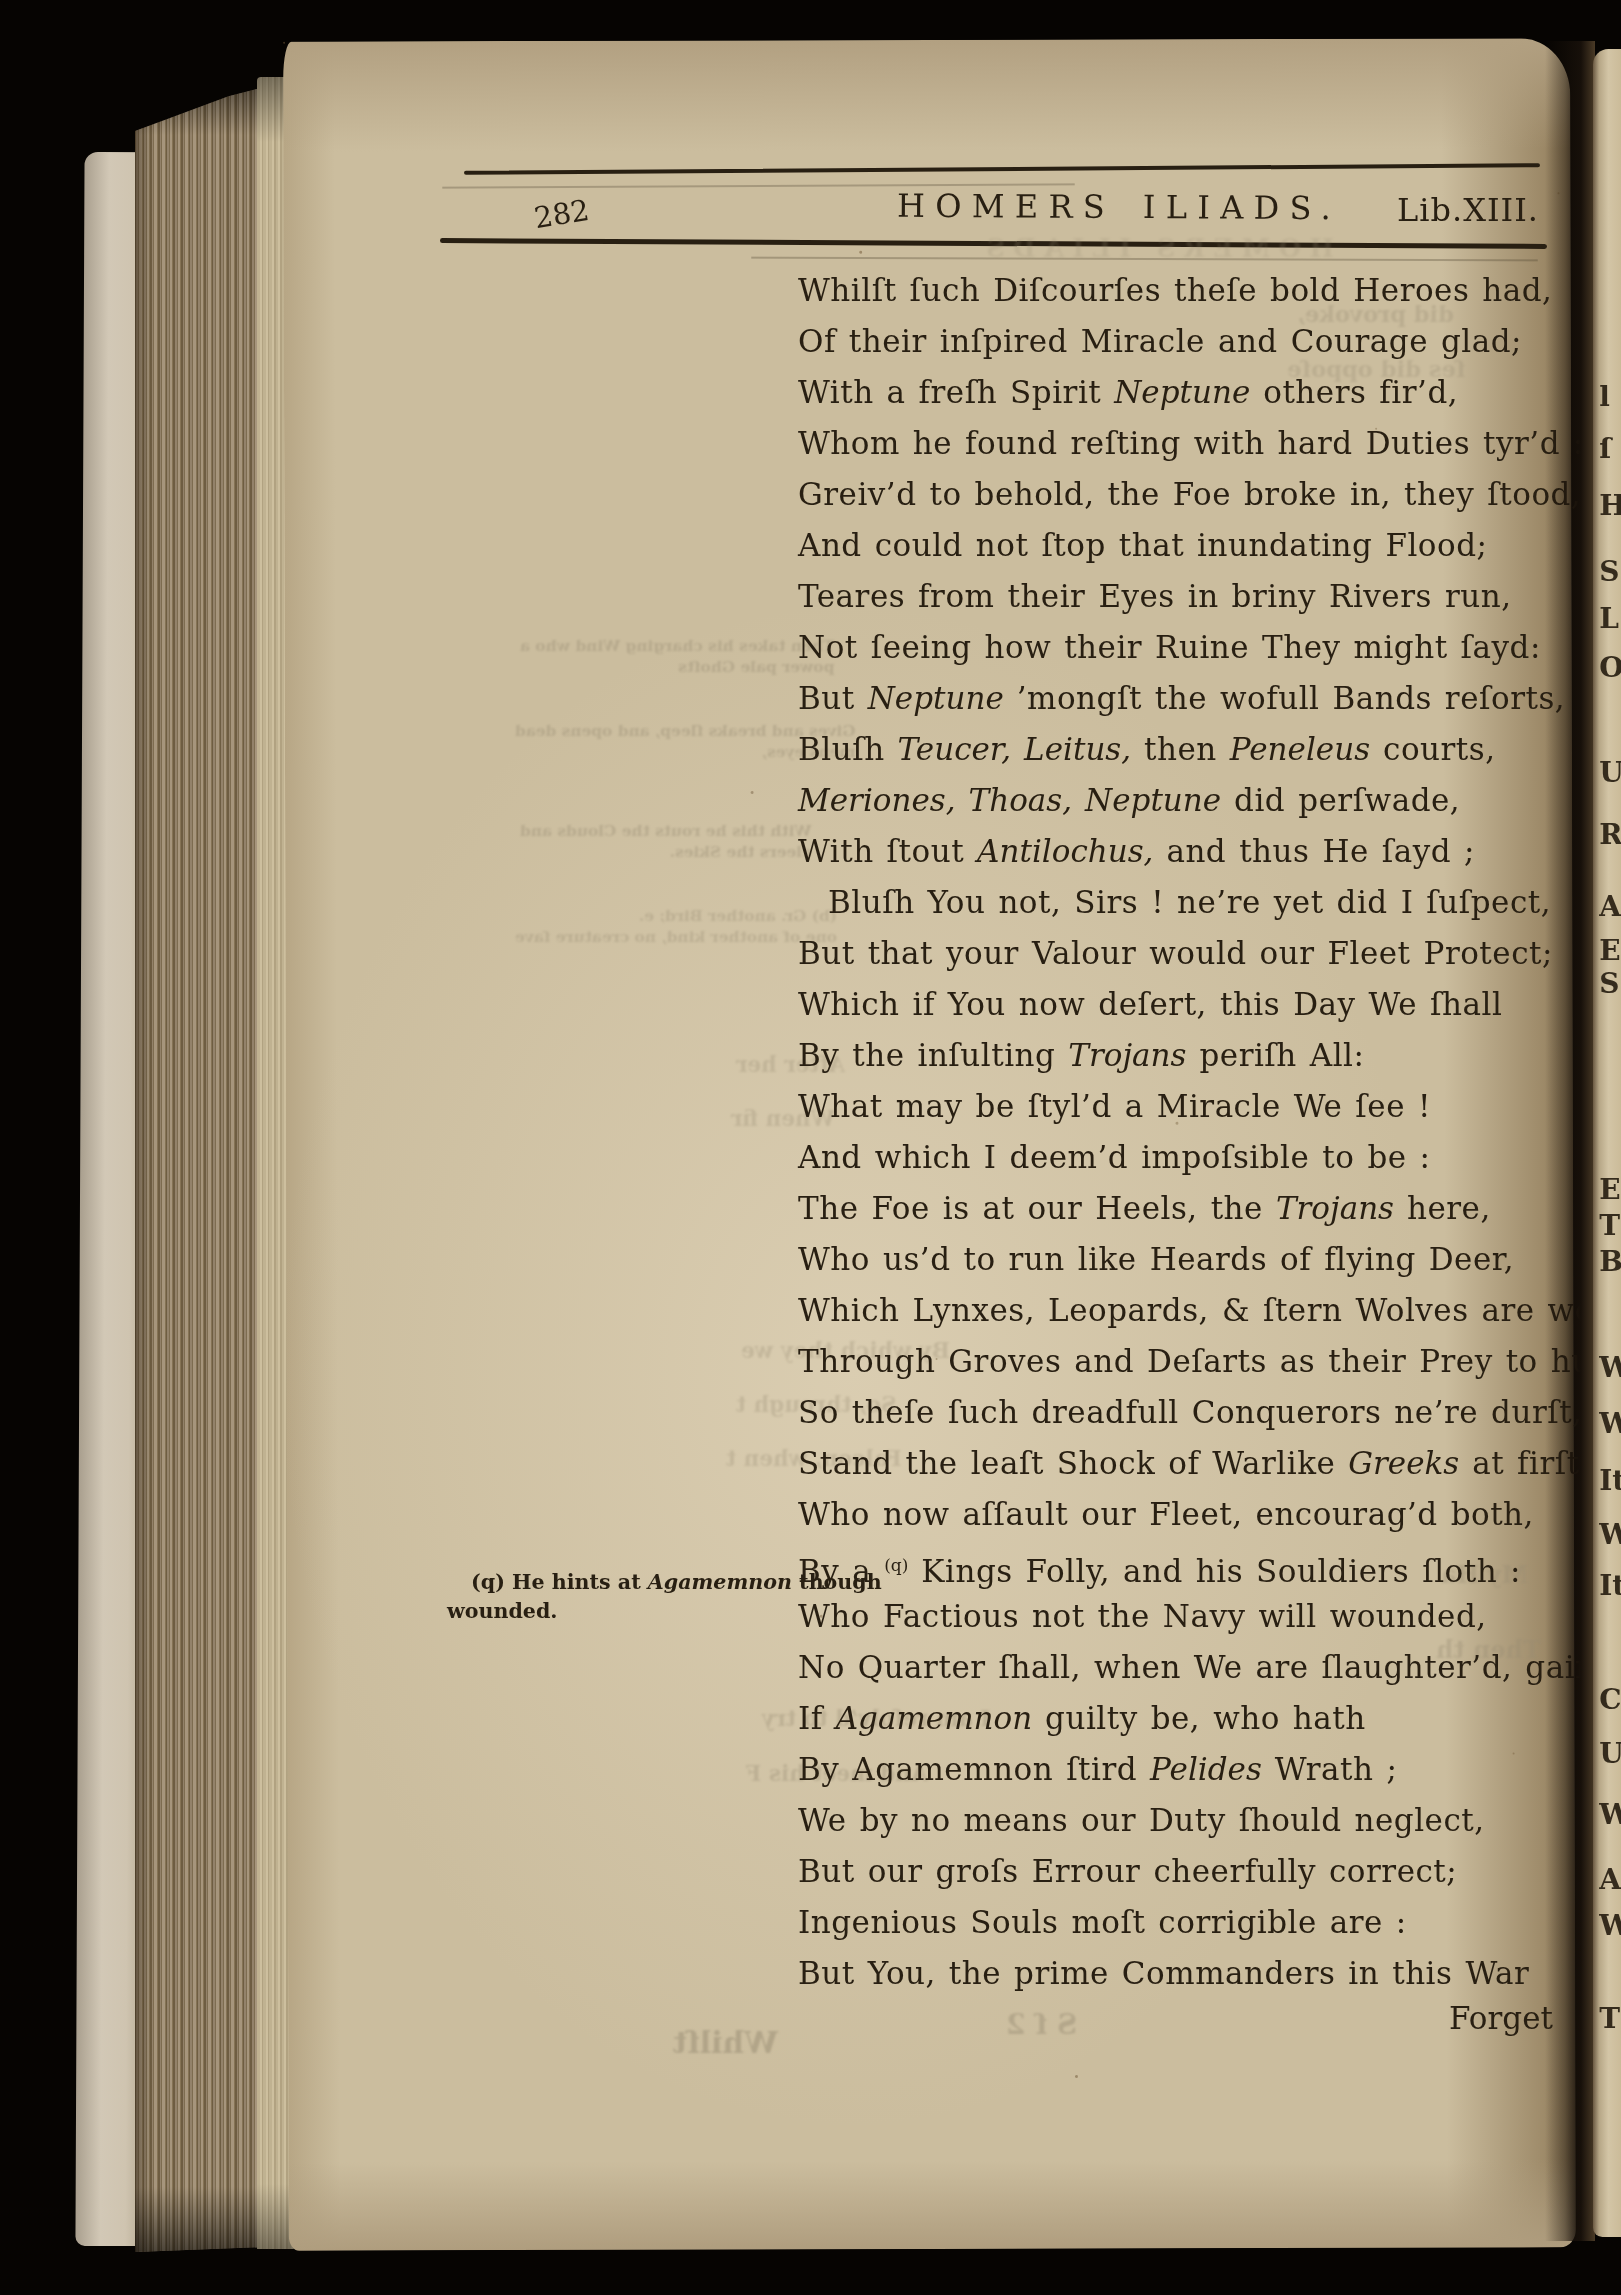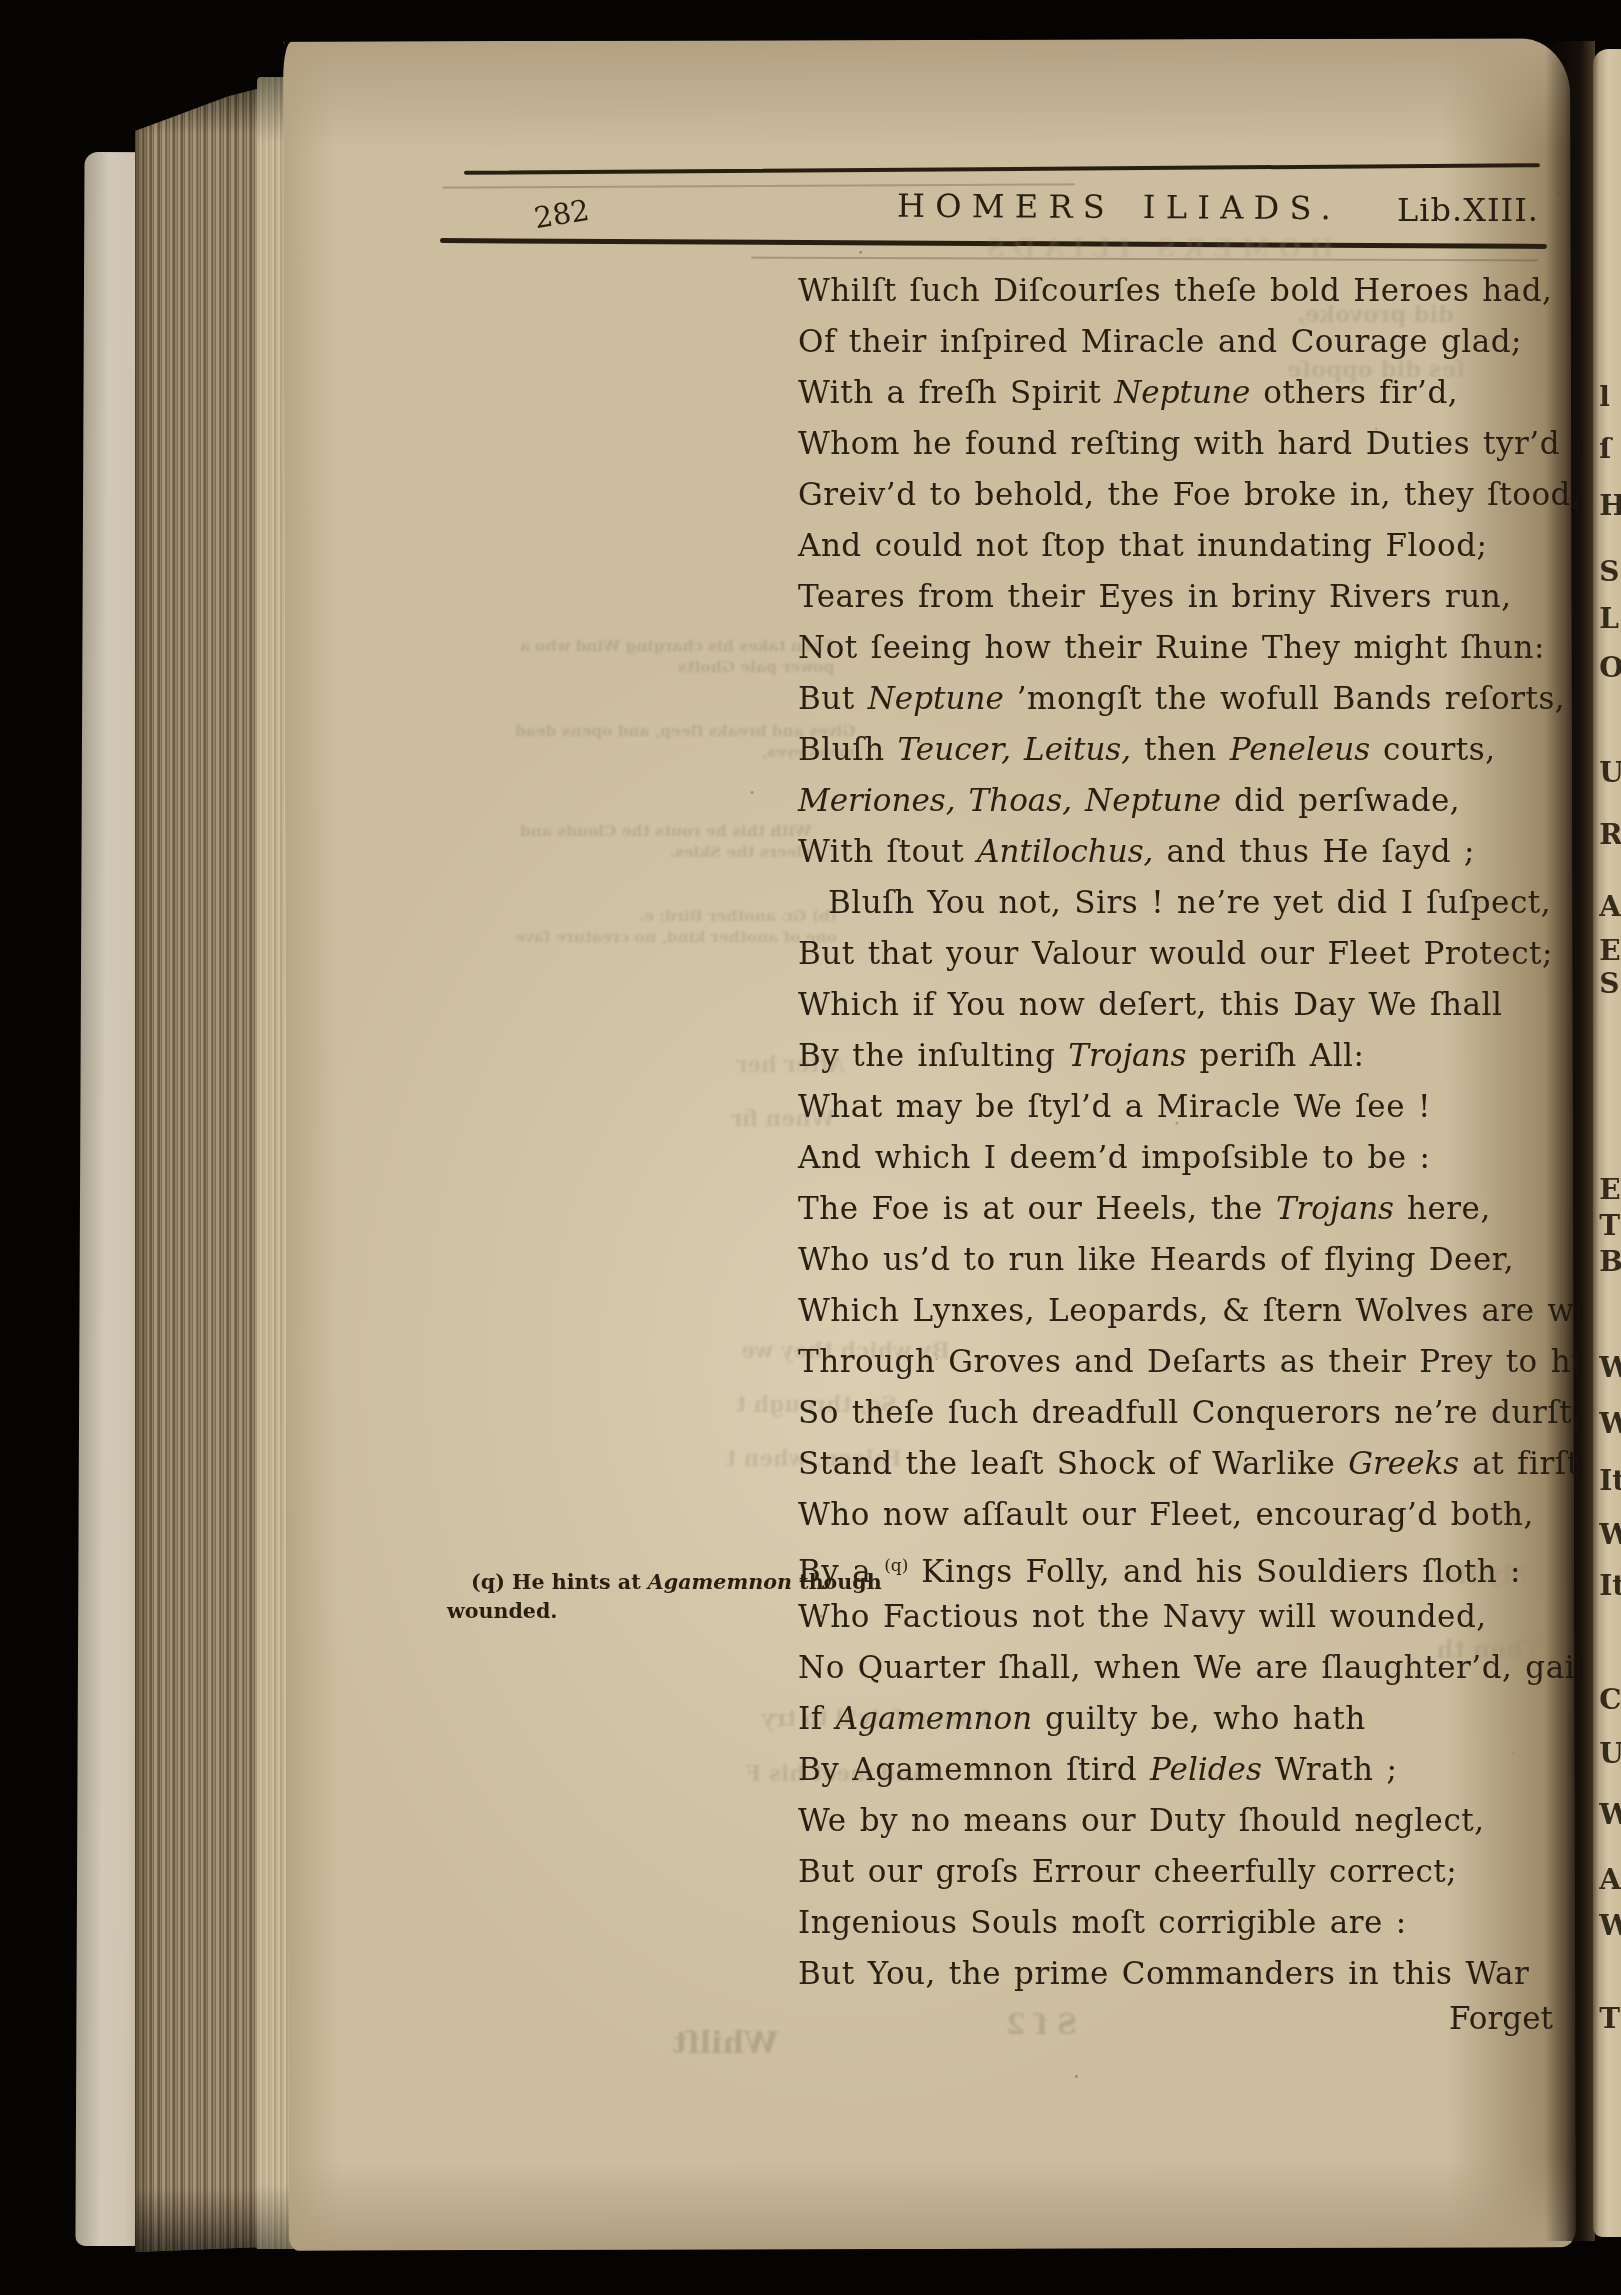--- a/index.html
+++ b/index.html
@@ -132,21 +132,21 @@
     </div>
 
   <div id="text-block" class="ink">
       <div class="tline"><span>Whilſt ſuch Diſcourſes theſe bold Heroes had,</span></div>
       <div class="tline"><span>Of their inſpired Miracle and Courage glad;</span></div>
       <div class="tline"><span>With a freſh Spirit </span><span class="it">Neptune</span><span> others fir’d,</span></div>
       <div class="tline"><span>Whom he found reſting with hard Duties tyr’d :</span></div>
       <div class="tline"><span>Greiv’d to behold, the Foe broke in, they ſtood,</span></div>
       <div class="tline"><span>And could not ſtop that inundating Flood;</span></div>
       <div class="tline"><span>Teares from their Eyes in briny Rivers run,</span></div>
-      <div class="tline"><span>Not ſeeing how their Ruine They might ſhun:</span></div>
+      <div class="tline"><span>Not ſeeing how their Ruine They might ſayd:</span></div>
       <div class="tline"><span>But </span><span class="it">Neptune</span><span> ’mongſt the wofull Bands reſorts,</span></div>
       <div class="tline"><span>Bluſh </span><span class="it">Teucer,</span><span> </span><span class="it">Leitus,</span><span> then </span><span class="it">Peneleus</span><span> courts,</span></div>
       <div class="tline"><span class="it">Meriones,</span><span> </span><span class="it">Thoas,</span><span> </span><span class="it">Neptune</span><span> did perſwade,</span></div>
       <div class="tline"><span>With ſtout </span><span class="it">Antilochus,</span><span> and thus He ſayd ;</span></div>
       <div class="tline indent"><span>Bluſh You not, Sirs ! ne’re yet did I ſuſpect,</span></div>
       <div class="tline"><span>But that your Valour would our Fleet Protect;</span></div>
       <div class="tline"><span>Which if You now deſert, this Day We ſhall</span></div>
       <div class="tline"><span>By the inſulting </span><span class="it">Trojans</span><span> periſh All:</span></div>
       <div class="tline"><span>What may be ſtyl’d a Miracle We ſee !</span></div>
       <div class="tline"><span>And which I deem’d impoſsible to be :</span></div>

